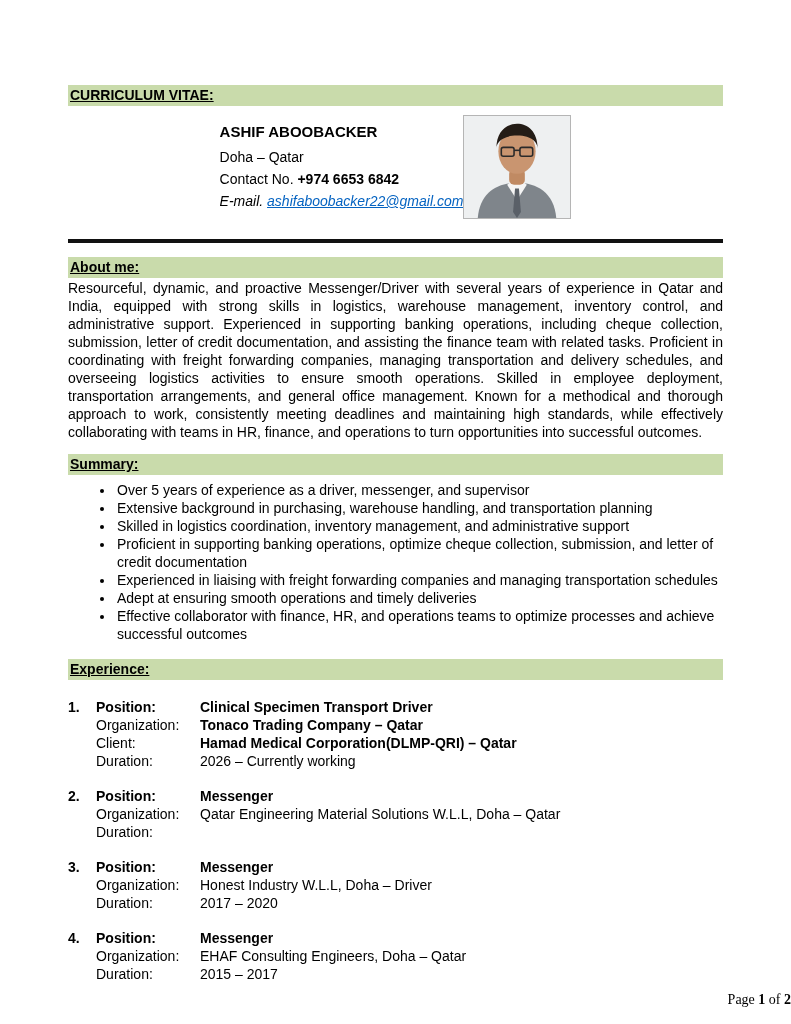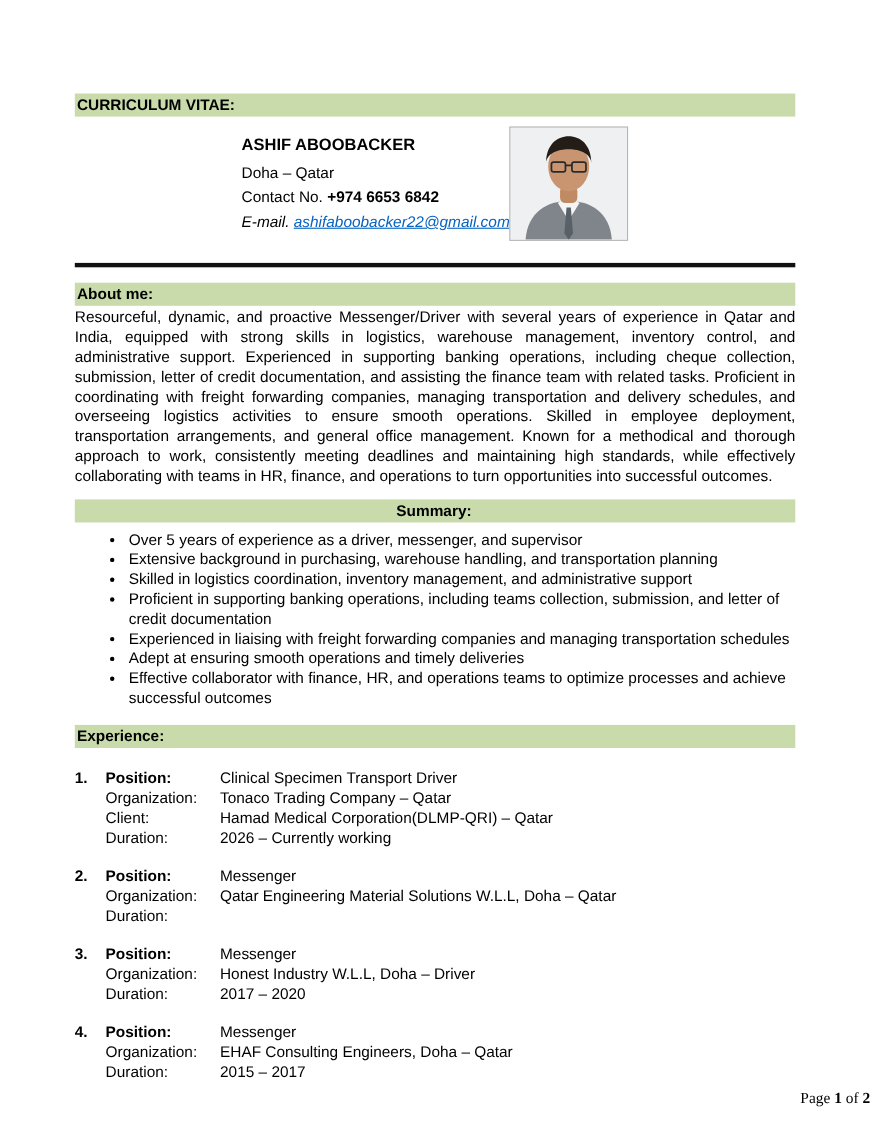--- a/index.html
+++ b/index.html
@@ -20,20 +20,21 @@
   .bold{font-weight:700;}
   .italic{font-style:italic;}
 
   .section-bar{
     background:var(--bar-bg);
     padding:2px 4px 3px 2px;
     line-height:16px;
   }
   .bar-text{
     font-weight:700;
+    text-decoration:underline;
     font-size:14px;
   }
 
   
   .personal-wrap{
     display:flex;
     justify-content:center;
     align-items:flex-start;
     margin-top:14px;
   }
@@ -61,21 +62,21 @@
     background:var(--rule);
   }
 
   .about-bar{margin-top:14px;}
   .about-text{
     margin-top:1px;
     text-align:justify;
     line-height:18px;
   }
 
-  .summary-bar{margin-top:13px;text-align:center;}
+  .summary-bar{margin-top:13px;}
   ul.summary-list{
     margin-top:6px;
     padding-left:47px;
     list-style:disc outside;
   }
   ul.summary-list li{
     line-height:18px;
     padding-left:2px;
   }
 
@@ -83,21 +84,21 @@
   .exp-entries{margin-top:18px;}
   .exp-entry{margin-bottom:17px;}
   .exp-row{
     display:grid;
     grid-template-columns:28px 104px 1fr;
     line-height:18px;
   }
   .exp-num{font-weight:700;}
   .exp-label{}
   .label-bold{font-weight:700;}
-  .value-bold{font-weight:400;}
+  .value-bold{font-weight:700;}
 
   .footer{
     position:absolute;
     left:0;right:0;
     bottom:16px;
     text-align:right;
     font-family:"Liberation Serif", serif;
     font-size:14px;
   }
   .footer .num{font-weight:700;}
@@ -148,21 +149,21 @@
   </div>
   <p class="about-text">Resourceful, dynamic, and proactive Messenger/Driver with several years of experience in Qatar and India, equipped with strong skills in logistics, warehouse management, inventory control, and administrative support. Experienced in supporting banking operations, including cheque collection, submission, letter of credit documentation, and assisting the finance team with related tasks. Proficient in coordinating with freight forwarding companies, managing transportation and delivery schedules, and overseeing logistics activities to ensure smooth operations. Skilled in employee deployment, transportation arrangements, and general office management. Known for a methodical and thorough approach to work, consistently meeting deadlines and maintaining high standards, while effectively collaborating with teams in HR, finance, and operations to turn opportunities into successful outcomes.</p>
 
   <div class="section-bar summary-bar">
     <span class="bar-text">Summary:</span>
   </div>
   <ul class="summary-list">
     <li>Over 5 years of experience as a driver, messenger, and supervisor</li>
     <li>Extensive background in purchasing, warehouse handling, and transportation planning</li>
     <li>Skilled in logistics coordination, inventory management, and administrative support</li>
-    <li>Proficient in supporting banking operations, including teams collection, submission, and letter of credit documentation</li>
+    <li>Proficient in supporting banking operations, optimize cheque collection, submission, and letter of credit documentation</li>
     <li>Experienced in liaising with freight forwarding companies and managing transportation schedules</li>
     <li>Adept at ensuring smooth operations and timely deliveries</li>
     <li>Effective collaborator with finance, HR, and operations teams to optimize processes and achieve successful outcomes</li>
   </ul>
 
   <div class="section-bar experience-bar">
     <span class="bar-text">Experience:</span>
   </div>
 
   <div class="exp-entries">

